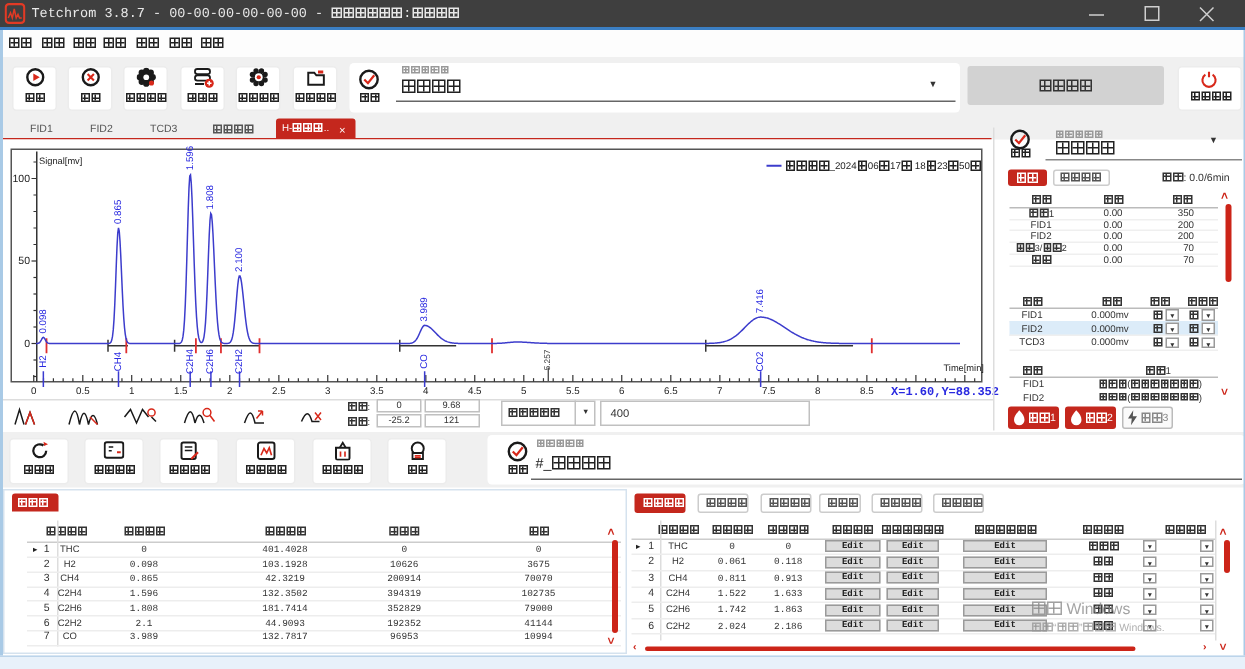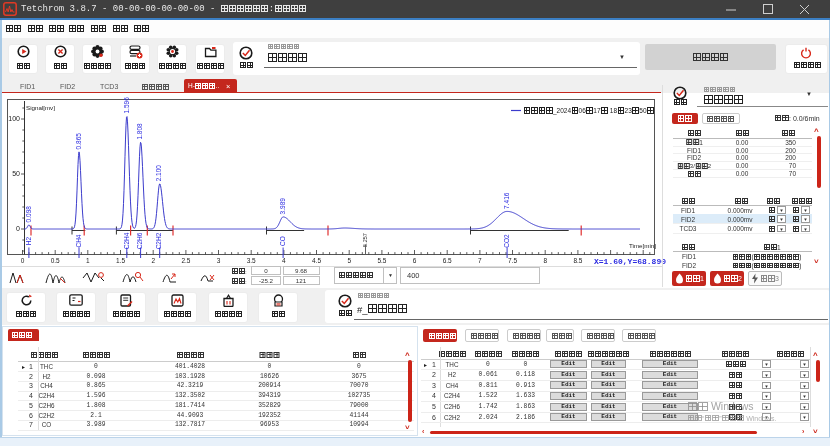--- a/index.html
+++ b/index.html
@@ -296,21 +296,21 @@
     <text x="283.1" y="146" font-size="6.5" fill="#2a2ae0" transform="rotate(-90 283.1 146)" text-anchor="middle" dominant-baseline="middle">CO</text>
     <text x="507.1" y="146" font-size="6.5" fill="#2a2ae0" transform="rotate(-90 507.1 146)" text-anchor="middle" dominant-baseline="middle">CO2</text>
     <text x="365.5" y="145" font-size="5.5" fill="#333" transform="rotate(-90 365.5 145)" text-anchor="middle" dominant-baseline="middle">5.257</text>
     <line x1="365.5" y1="150" x2="365.5" y2="159" stroke="#333" stroke-width="0.8"></line>
     <line x1="511" y1="15.5" x2="521" y2="15.5" stroke="#3c3ccc" stroke-width="1.2"></line>
     <text x="26" y="110" font-size="6.2" fill="#222" transform="translate(0 -95)"> </text>
   </svg>
 <div class="tx" style="left:26px;top:103.5px;color:#222;font-size:6.2px">Signal[mv]</div>
 <div class="tx" style="left:629px;top:242px;color:#222;font-size:6.2px">Time[min]</div>
 <div class="tx" style="left:523px;top:107px;color:#222;font-size:6.5px"><i class="g s65"></i><i class="g s65"></i><i class="g s65"></i><i class="g s65"></i>_2024<i class="g s65"></i>06<i class="g s65"></i>17<i class="g s65"></i> 18<i class="g s65"></i>23<i class="g s65"></i>50<i class="g s65"></i></div>
-<div class="tx" style="left:594px;top:256.5px;color:#2a2ae0;font-size:8px;font-family:'Liberation Mono',monospace;font-weight:bold">X=1.60,Y=68.890</div>
+<div class="tx" style="left:594px;top:256.5px;color:#2a2ae0;font-size:8px;font-family:'Liberation Mono',monospace;font-weight:bold">X=1.60,Y=88.352</div>
 <div class="a" style="left:662px;top:85px;width:1px;height:202px;background:#ddd"></div>
 <svg style="position:absolute;left:673px;top:86px" width="14" height="14" viewBox="0 0 14 14">
     <circle cx="7" cy="7" r="5.8" fill="none" stroke="#1a1a1a" stroke-width="1.6"></circle>
     <path d="M3.8500000000000005 7 L6.3 9.450000000000001 L10.5 4.2" stroke="#d8281a" stroke-width="1.5" fill="none"></path>
   </svg>
 <div class="lbl" style="left:671px;top:98.5px;width:18px;font-size:6.2px"><i class="g s6"></i><i class="g s6"></i></div>
 <div class="tx" style="left:703px;top:86.5px;color:#999;font-size:6px"><i class="g s5"></i><i class="g s5"></i><i class="g s5"></i><i class="g s5"></i><i class="g s5"></i></div>
 <div class="tx" style="left:703px;top:94px;color:#222;font-size:9.5px"><i class="g s9"></i><i class="g s9"></i><i class="g s9"></i><i class="g s9"></i></div>
 <div class="tx" style="left:806px;top:91px;color:#333;font-size:6px">▼</div>
 <div class="a" style="left:697px;top:105.5px;width:131px;height:1px;background:#888"></div>

